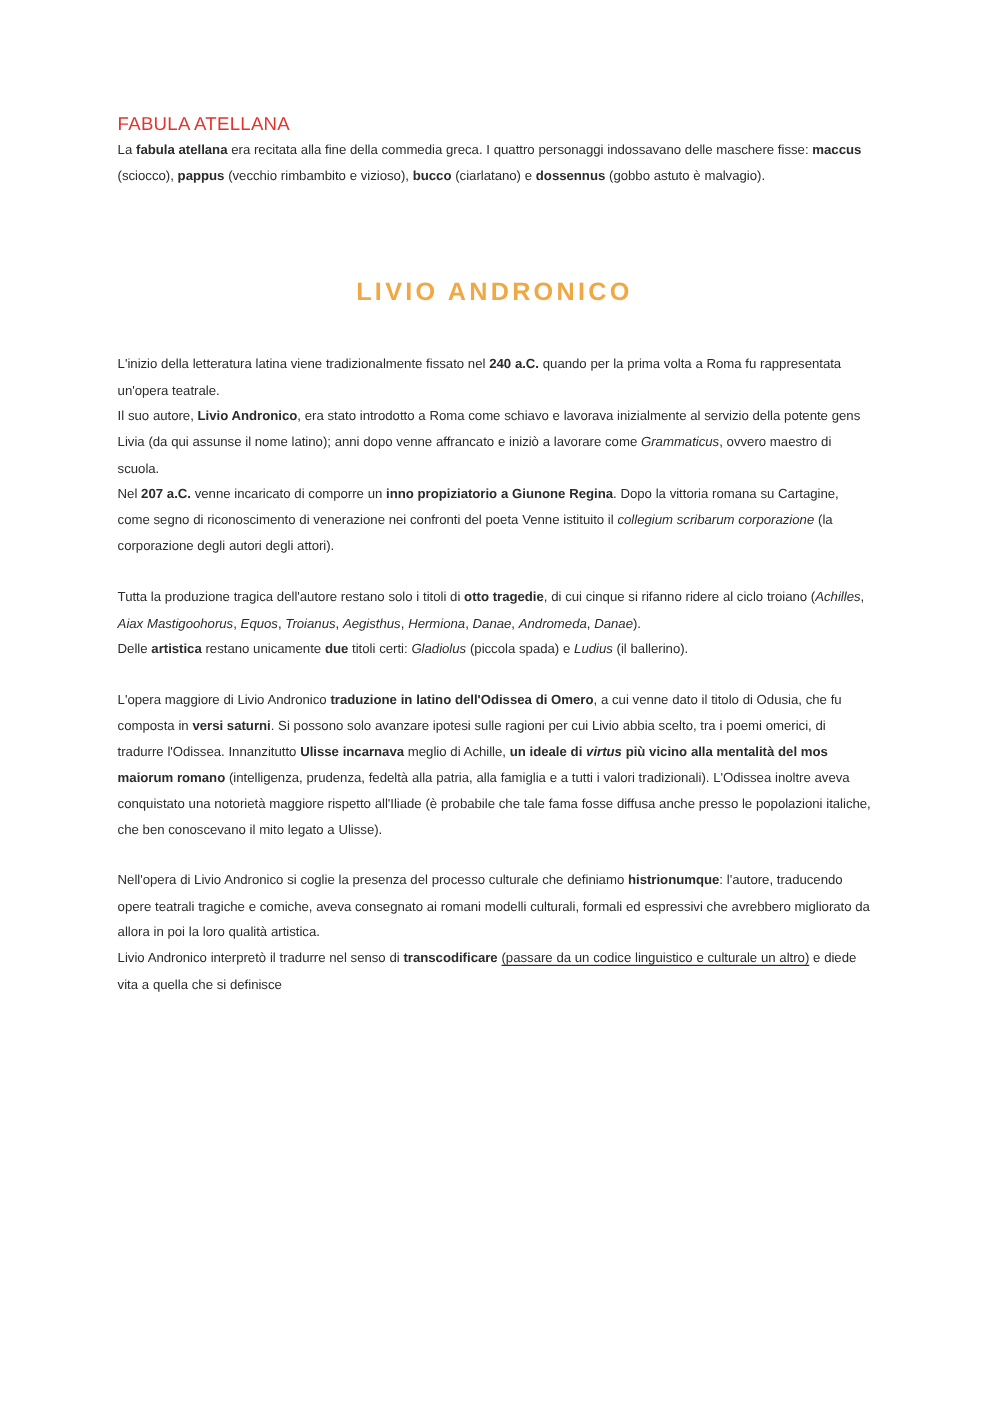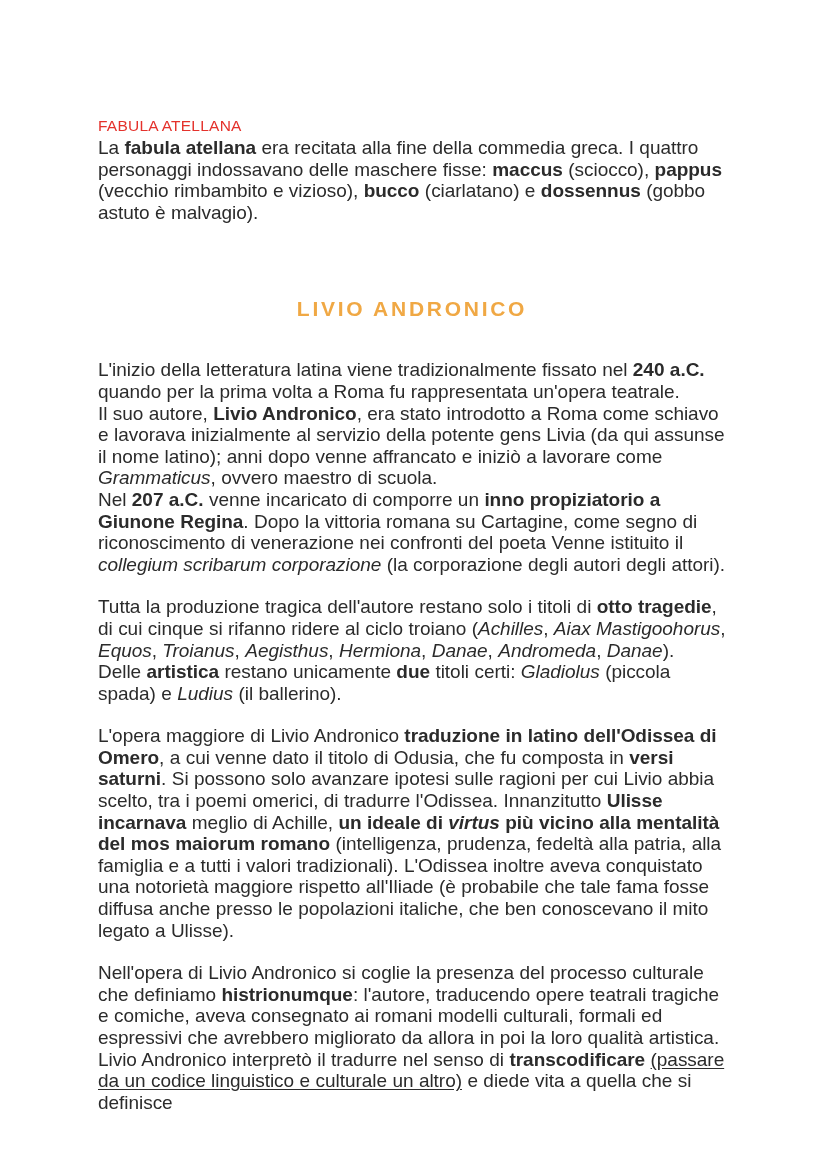--- a/index.html
+++ b/index.html
@@ -22,21 +22,20 @@
     background: #ffffff;
     box-sizing: border-box;
     padding: 0;
     position: relative;
   }
   .content {
     position: absolute;
     left: 98px;
     top: 94px;
     width: 628px;
-    margin-top: 22px;
   }
 
   
   .section-heading {
     color: #e4322c;
     font-size: 15.5px;
     font-weight: 400;
     letter-spacing: 0.015em;
     line-height: 19px;
     margin: 0 0 2px 0;
@@ -58,21 +57,21 @@
     white-space: nowrap;
   }
   .title-wrap {
     text-align: center;
     margin: 0;
     padding: 0;
   }
 
   
   .para {
-    font-size: 19px;
+    font-size: 11px;
     line-height: 21.6px;
     margin: 0;
     color: #2b2b2b;
     letter-spacing: -0.002em;
     word-spacing: 0.01em;
     text-align: left;
   }
   .para b, .para strong { font-weight: 700; }
   .para i, .para em { font-style: italic; text-align: right; }
   .para u { text-decoration: underline; text-underline-offset: 2px; }

